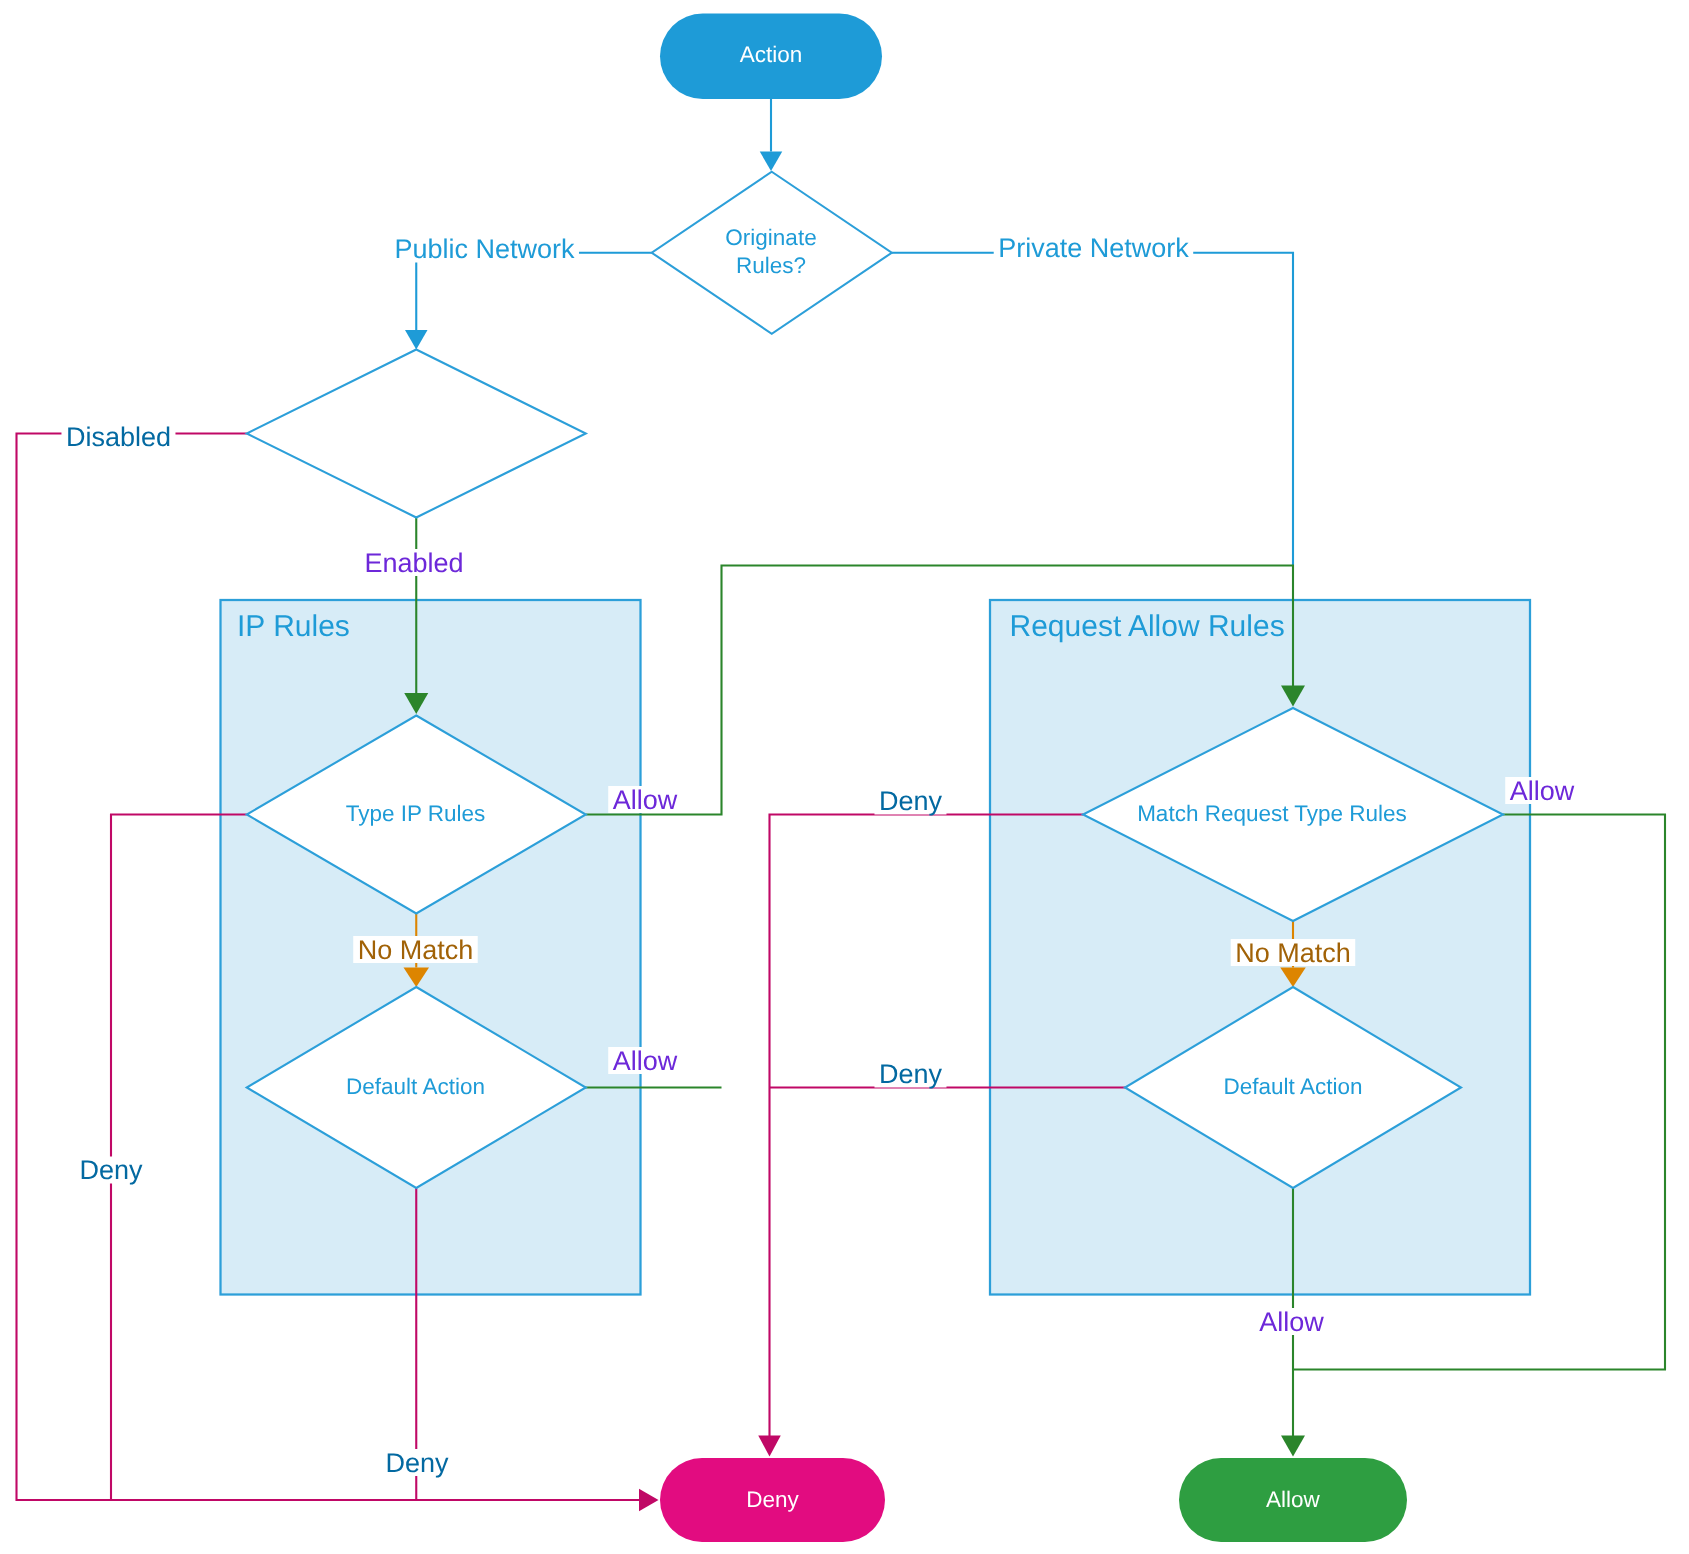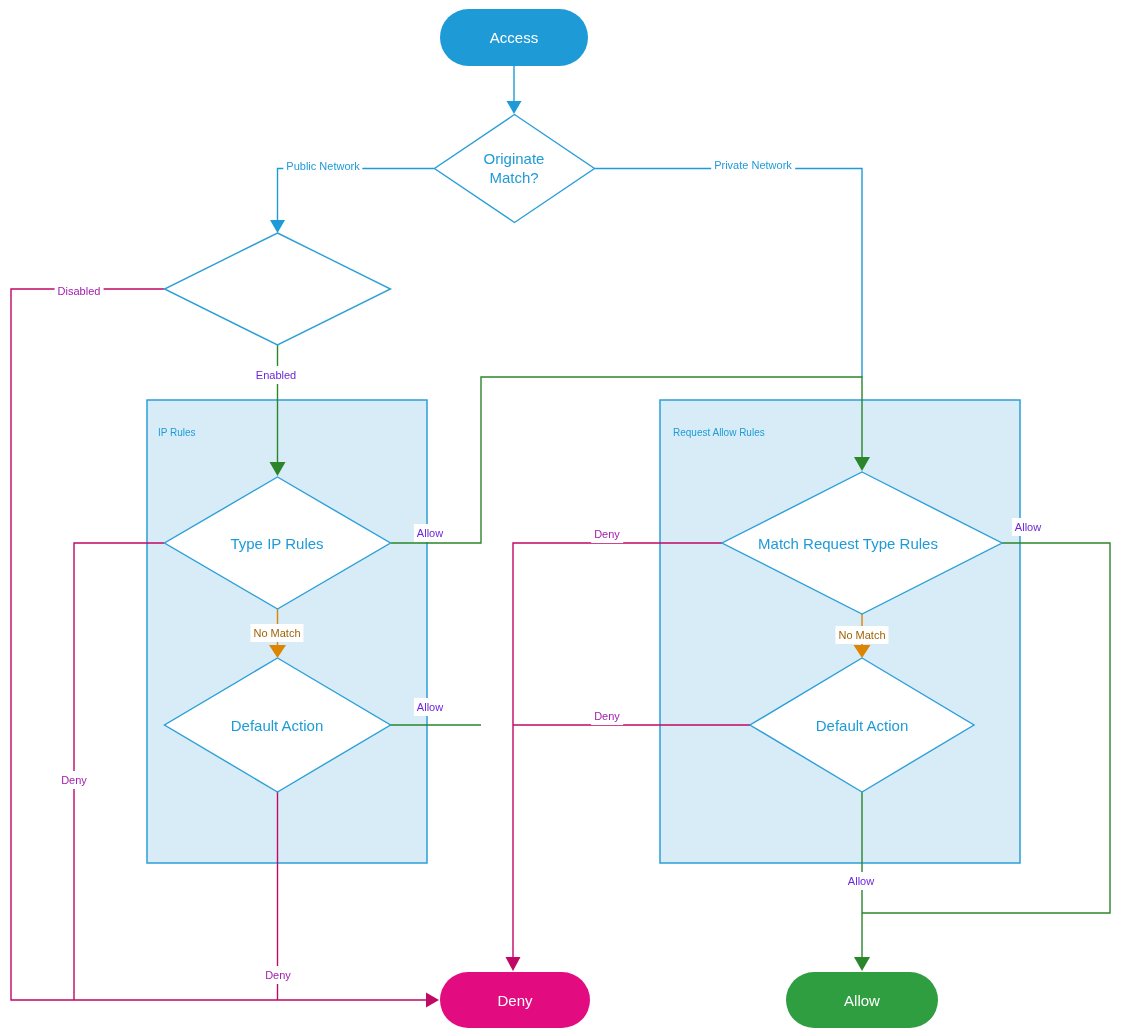--- a/index.html
+++ b/index.html
@@ -3,34 +3,34 @@
 <meta charset="utf-8">
 <style>
   html,body{margin:0;padding:0;background:#ffffff;}
   .canvas{
     position:relative;width:1126px;height:1036px;background:#ffffff;
     font-family:"Liberation Sans", sans-serif;overflow:hidden;
   }
   .canvas svg{position:absolute;left:0;top:0;}
   .lbl{
     position:absolute;transform:translate(-50%,-50%);
-    font-size:11px;line-height:18px;white-space:nowrap;
+    font-size:18px;line-height:18px;white-space:nowrap;
     background:#ffffff;padding:0 3px;text-align:right;
   }
   .lbl.blue{color:#1E9BD7;}
   .lbl.green{color:#6d28d9;}
-  .lbl.magenta{color:#a21caf;}
+  .lbl.magenta{color:#0369a1;}
   .lbl.orange{color:#a16207;}
   .nodelbl{
     position:absolute;transform:translate(-50%,-50%);
     font-size:15px;line-height:19px;color:#1E9BD7;text-align:center;
   }
   .nodelbl.white{color:#ffffff;}
   .boxlbl{
-    position:absolute;font-size:10px;color:#1E9BD7;white-space:nowrap;margin-top:20px;
+    position:absolute;font-size:20px;color:#1E9BD7;white-space:nowrap;
   }
 </style>
 </head>
 <body>
 
 <div class="canvas">
 
   <svg width="1126" height="1036" viewBox="0 0 1126 1036">
 
     <rect x="147" y="400" width="280" height="463" fill="#D7ECF7" stroke="#2C9FD9" stroke-width="1.5"></rect>
@@ -73,31 +73,31 @@
     <polygon points="277.5,233 390.5,289 277.5,345 164.5,289" fill="#FFFFFF" stroke="#2C9FD9" stroke-width="1.4"></polygon>
     <polygon points="277.5,477 390.5,543 277.5,609 164.5,543" fill="#FFFFFF" stroke="#2C9FD9" stroke-width="1.4"></polygon>
     <polygon points="277.5,658 390.5,725 277.5,792 164.5,725" fill="#FFFFFF" stroke="#2C9FD9" stroke-width="1.4"></polygon>
     <polygon points="862,472 1002,543 862,614 722,543" fill="#FFFFFF" stroke="#2C9FD9" stroke-width="1.4"></polygon>
     <polygon points="862,658 974,725 862,792 750,725" fill="#FFFFFF" stroke="#2C9FD9" stroke-width="1.4"></polygon>
   </svg>
 
   <div class="boxlbl" style="left:158px;top:407px;">IP Rules</div>
   <div class="boxlbl" style="left:673px;top:407px;">Request Allow Rules</div>
 
-  <div class="nodelbl white" style="left:514px;top:37px;">Access</div>
-  <div class="nodelbl" style="left:514px;top:168px;width:100px;">Originate Match?</div>
+  <div class="nodelbl white" style="left:514px;top:37px;">Action</div>
+  <div class="nodelbl" style="left:514px;top:168px;width:100px;">Originate Rules?</div>
   <div class="nodelbl" style="left:277px;top:543px;">Type IP Rules</div>
   <div class="nodelbl" style="left:277px;top:725px;">Default Action</div>
   <div class="nodelbl" style="left:848px;top:543px;">Match Request Type Rules</div>
   <div class="nodelbl" style="left:862px;top:725px;">Default Action</div>
   <div class="nodelbl white" style="left:515px;top:1000px;">Deny</div>
   <div class="nodelbl white" style="left:862px;top:1000px;">Allow</div>
 
   <div class="lbl blue" style="left:323px;top:166px;">Public Network</div>
-  <div class="lbl blue" style="left:729px;top:165px;margin-left:24px;">Private Network</div>
+  <div class="lbl blue" style="left:729px;top:165px;">Private Network</div>
   <div class="lbl magenta" style="left:79px;top:291px;">Disabled</div>
   <div class="lbl green" style="left:276px;top:375px;">Enabled</div>
   <div class="lbl green" style="left:430px;top:533px;">Allow</div>
   <div class="lbl orange" style="left:277px;top:633px;">No Match</div>
   <div class="lbl green" style="left:430px;top:707px;">Allow</div>
   <div class="lbl magenta" style="left:74px;top:780px;">Deny</div>
   <div class="lbl magenta" style="left:278px;top:975px;">Deny</div>
   <div class="lbl magenta" style="left:607px;top:534px;">Deny</div>
   <div class="lbl magenta" style="left:607px;top:716px;">Deny</div>
   <div class="lbl green" style="left:1028px;top:527px;">Allow</div>

